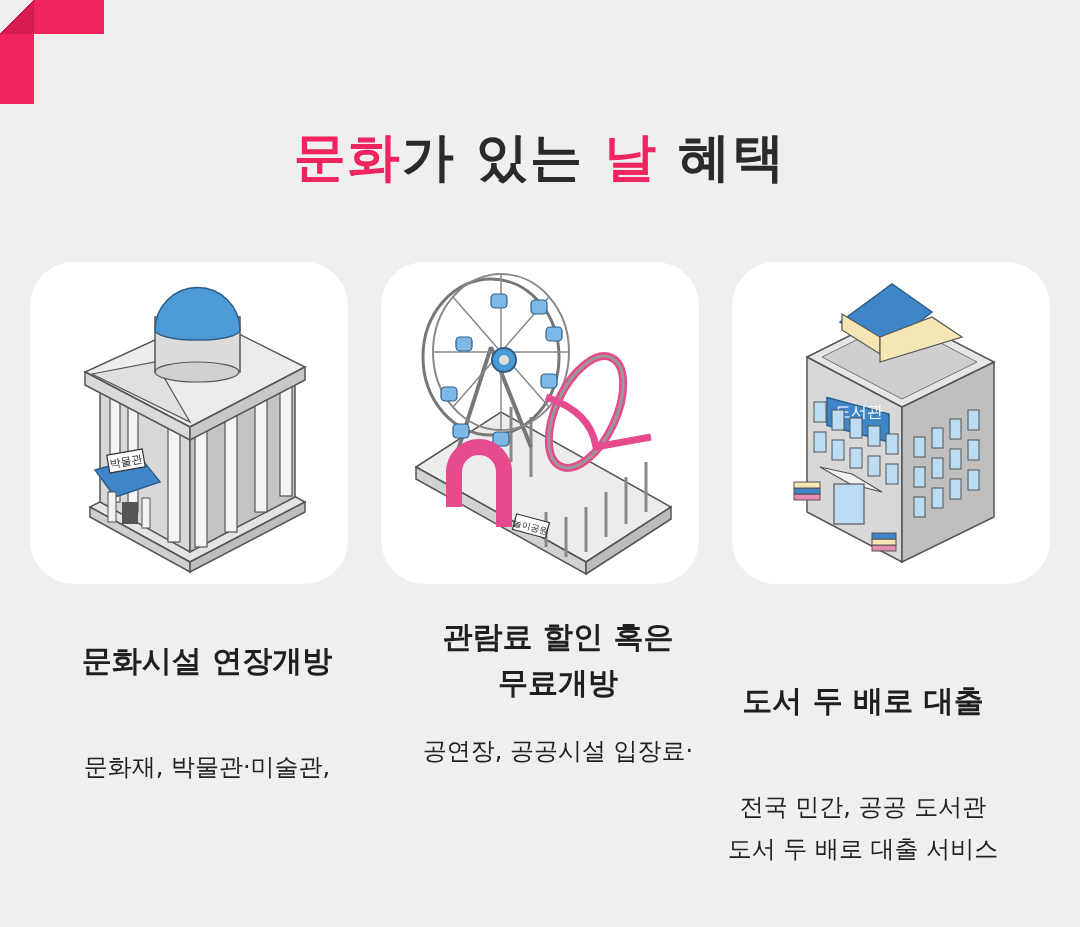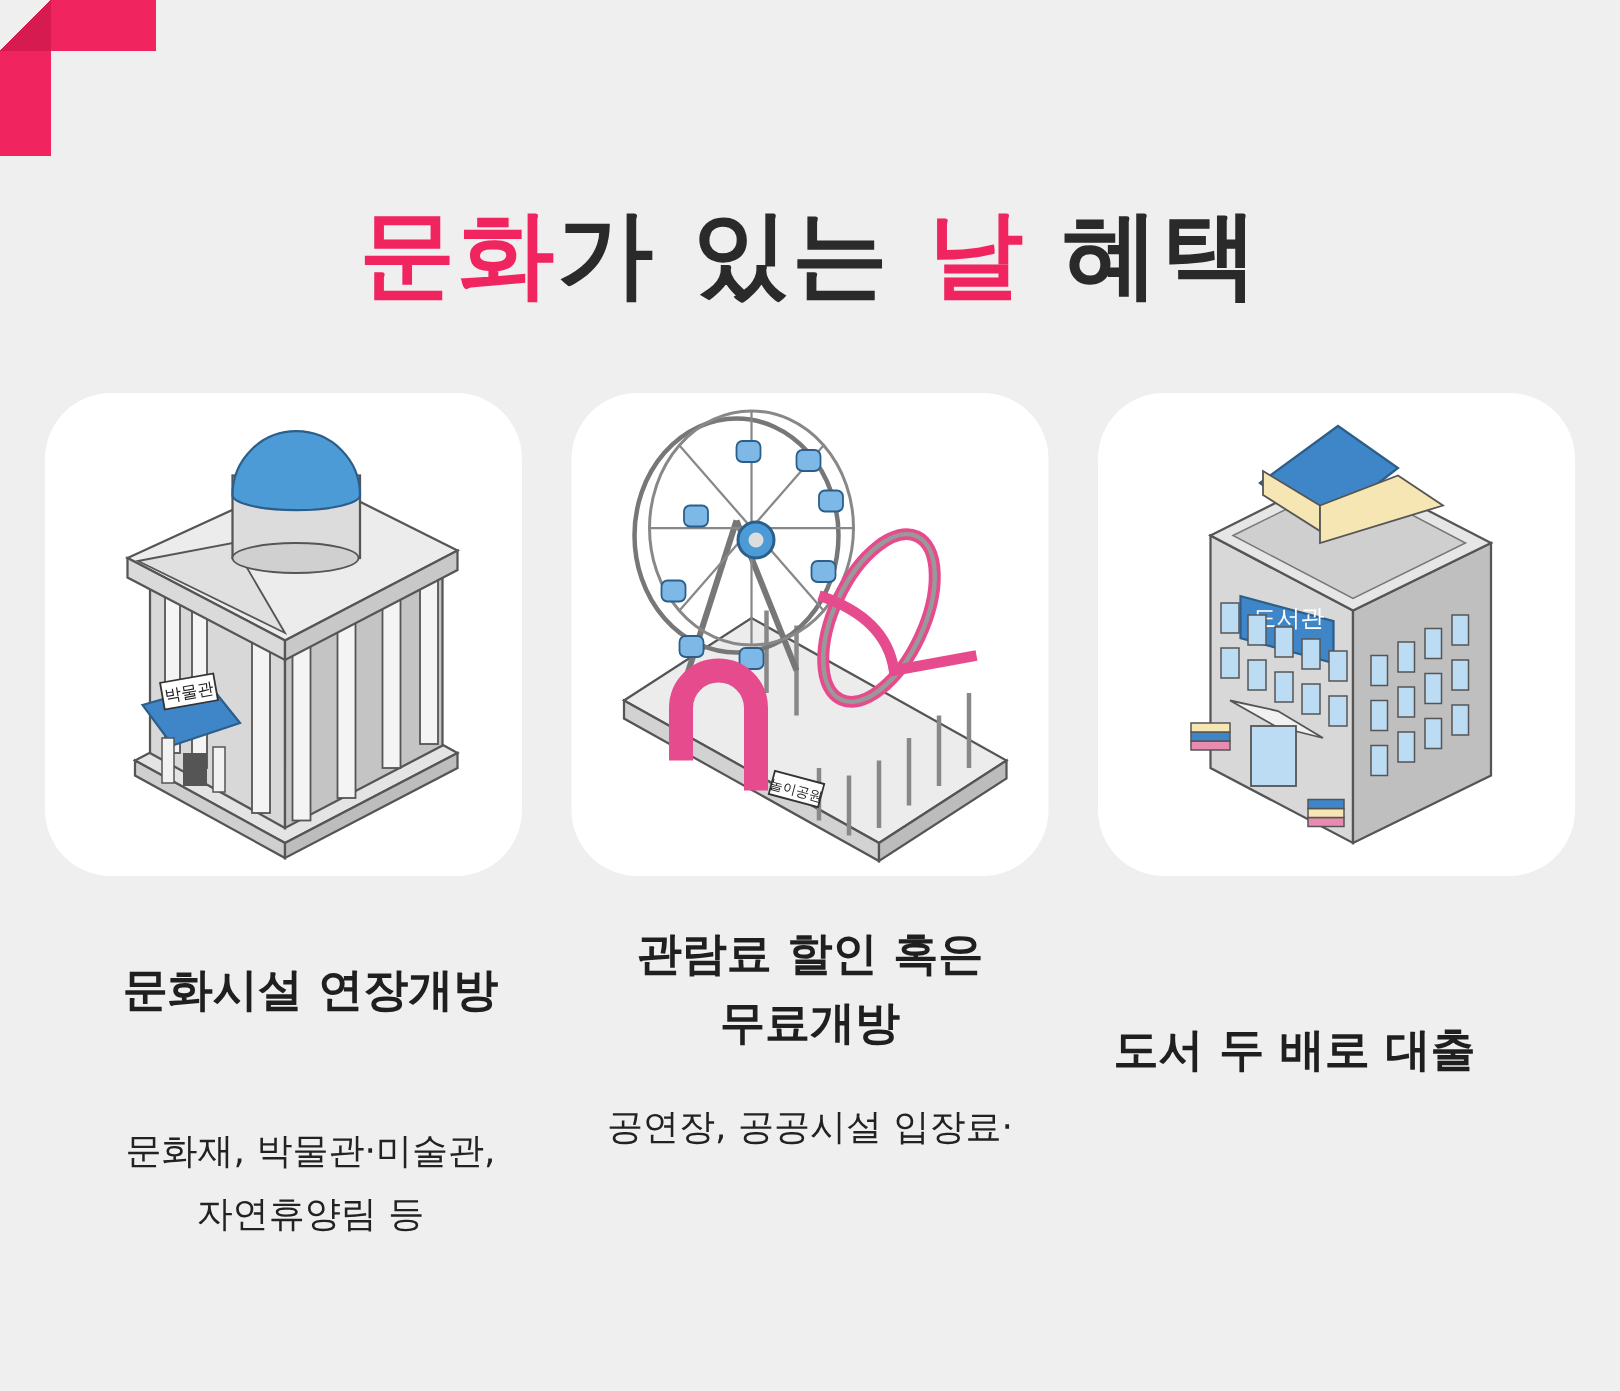--- a/index.html
+++ b/index.html
@@ -7,30 +7,30 @@
     width:1080px; height:927px; background:#efefef; position:relative; overflow:hidden;
     font-family: "DejaVu Sans", "Liberation Sans", sans-serif; color:#222;
   }
   .corner-h { position:absolute; left:0; top:0; width:104px; height:34px; background:#f0245f; }
   .corner-v { position:absolute; left:0; top:0; width:34px; height:104px; background:#f0245f; }
   .corner-fold { position:absolute; left:0; top:0; width:0; height:0;
     border-top:34px solid #efefef; border-right:34px solid transparent; }
   .corner-fold2 { position:absolute; left:0; top:0; width:34px; height:34px;
     background:linear-gradient(135deg, transparent 50%, #d61b50 50%); }
 
-  .title { position:absolute; top:120px; left:0; width:1080px; text-align:center;
-    font-size:64px; font-weight:bold; letter-spacing:2px; line-height:100px; color:#2a2a2a; }
+  .title { position:absolute; top:107px; left:0; width:1080px; text-align:center;
+    font-size:52px; font-weight:bold; letter-spacing:2px; line-height:100px; color:#2a2a2a; }
   .title .hl { color:#f0245f; }
 
   .card { position:absolute; top:262px; width:318px; height:322px; background:#fff; border-radius:44px; overflow:hidden; }
   .card svg { width:100%; height:100%; display:block; }
   .card-1 { left:30px; } .card-2 { left:381px; } .card-3 { left:732px; }
 
   .col { position:absolute; width:340px; text-align:center; }
-  .col-1 { left:37px; } .col-2 { left:370px; } .col-3 { left:693px;margin-top:40px; }
+  .col-1 { left:37px; } .col-2 { left:388px; } .col-3 { left:693px;margin-top:40px; }
   .heading { font-size:30px; font-weight:bold; line-height:46px; color:#1f1f1f; }
   .desc { font-size:24px; line-height:42px; color:#222; }
   .col-1 .heading, .col-3 .heading { margin-top:638px; }
   .col-2 .heading { margin-top:614px; }
   .col-1 .desc, .col-3 .desc { margin-top:62px;text-align:center; }
   .col-2 .desc { margin-top:24px; }
   .desc div { white-space:nowrap; }
 </style>
 </head>
 <body>
@@ -171,31 +171,34 @@
     </g>
   </svg>
 </div>
 
 <div class="col col-1">
   <div class="heading">
     <div>문화시설 연장개방</div>
   </div>
   <div class="desc">
     <div>문화재, 박물관·미술관,</div>
-    <div>자연휴양림 등</div>
   </div>
 </div>
 
 <div class="col col-2">
   <div class="heading">
     <div>관람료 할인 혹은</div>
     <div>무료개방</div>
   </div>
   <div class="desc">
     <div>공연장, 공공시설 입장료·</div>
   </div>
 </div>
 
 <div class="col col-3">
   <div class="heading">
     <div>도서 두 배로 대출</div>
   </div>
+  <div class="desc">
+    <div>전국 민간, 공공 도서관</div>
+    <div>도서 두 배로 대출 서비스</div>
+  </div>
 </div>
 
 </body></html>

